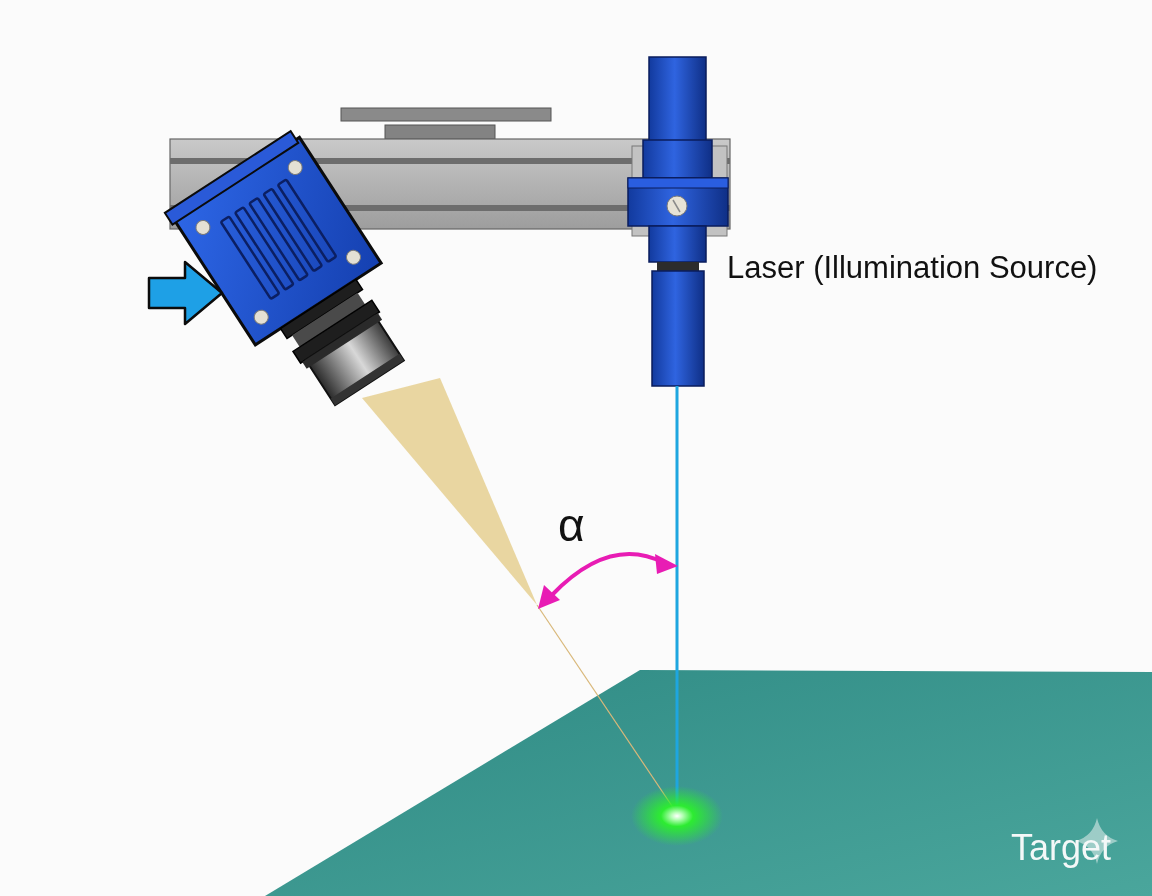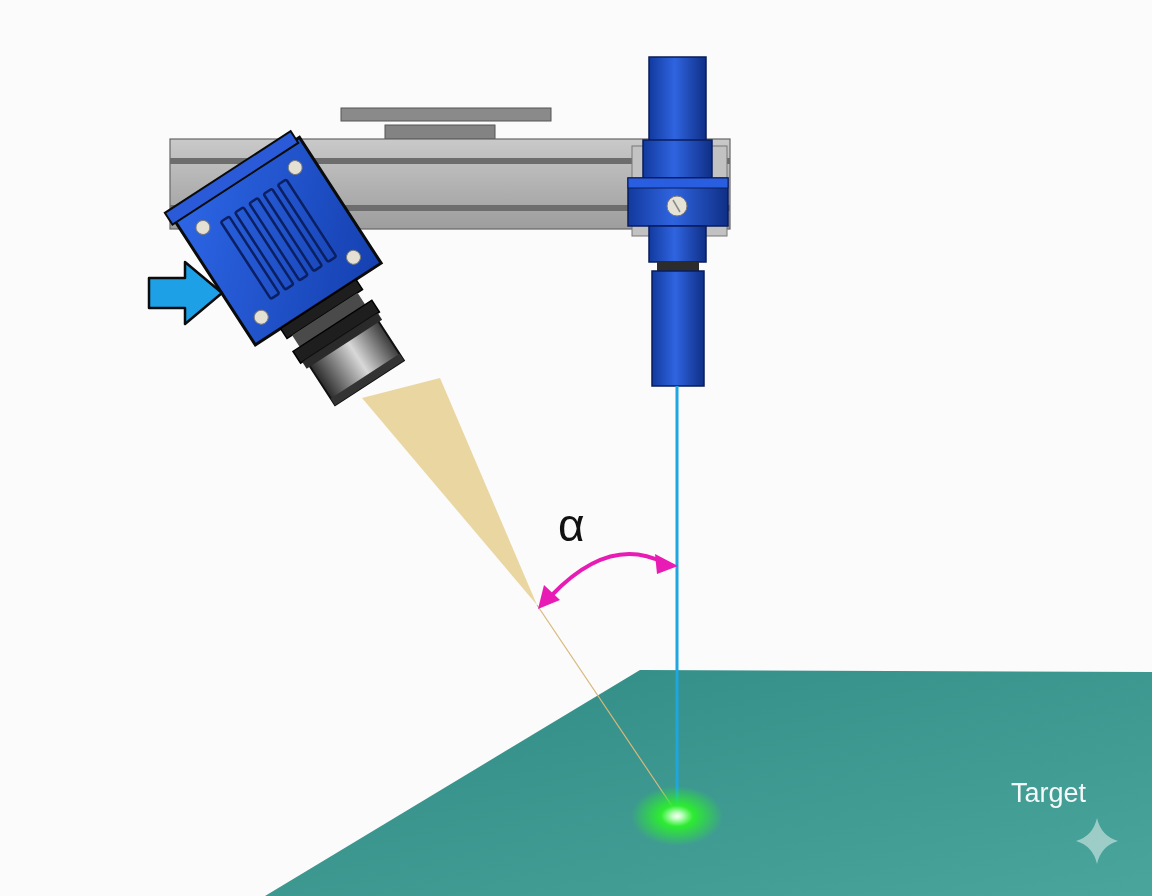--- a/index.html
+++ b/index.html
@@ -7,21 +7,21 @@
     width: 1152px; height: 896px; overflow: hidden;
     background: #fbfbfb;
     position: relative;
     font-family: "Liberation Sans", "DejaVu Sans", sans-serif;
   }
   .stage { position: absolute; left: 0; top: 0; width: 1152px; height: 896px; }
   .label { position: absolute; color: #111; white-space: nowrap; }
   .lbl-laser { left: 727px; top: 250px; font-size: 31px; }
   .lbl-camera { left: 52px; top: 346px; font-size: 31px; }
   .lbl-alpha { left: 558px; top: 498px; font-size: 46px; }
-  .lbl-target { left: 1011px; top: 778px; font-size: 27px; color: #f4f8f8; }
+  .lbl-target { left: 1011px; top: 827px; font-size: 36px; color: #f4f8f8; }
 </style>
 </head>
 <body>
 
 <div class="stage">
 <svg width="1152" height="896" viewBox="0 0 1152 896" xmlns="http://www.w3.org/2000/svg">
   <defs>
     <linearGradient id="railGrad" x1="0" y1="0" x2="0" y2="1">
       <stop offset="0" stop-color="#c9c9c9"></stop>
       <stop offset="0.5" stop-color="#b3b3b3"></stop>
@@ -123,15 +123,16 @@
 
   <g>
     <polygon points="149,278 185,278 185,262 222,293 185,324 185,308 149,308" fill="#1ea0e6" stroke="#0b0b0b" stroke-width="2.5" stroke-linejoin="round"></polygon>
   </g>
 
   <g opacity="0.55">
     <path d="M1097 818 Q1101 836 1118 841 Q1101 846 1097 864 Q1093 846 1076 841 Q1093 836 1097 818 Z" fill="#e6f0ee"></path>
   </g>
 </svg>
 
+<div class="label lbl-laser">Laser (Illumination Source)</div>
 <div class="label lbl-alpha">α</div>
 <div class="label lbl-target">Target</div>
 </div>
 
 </body></html>

